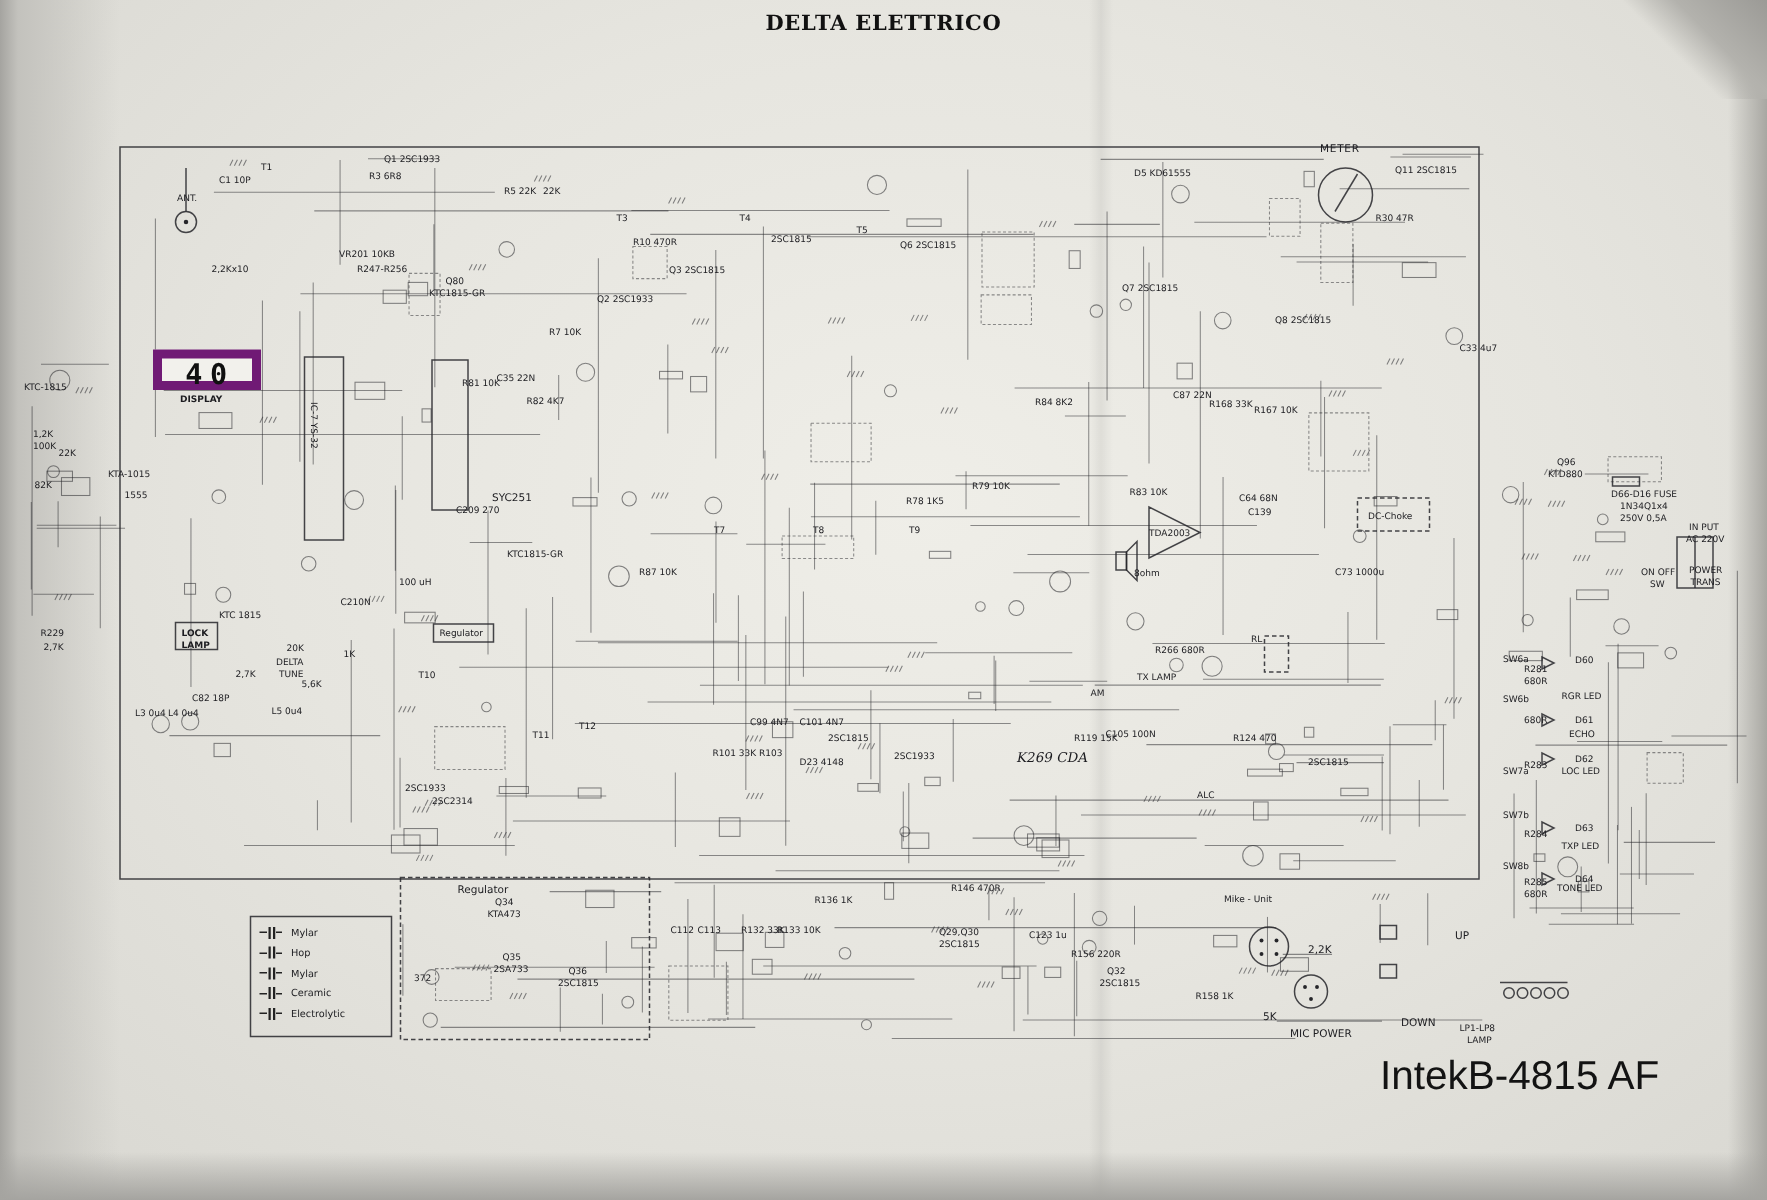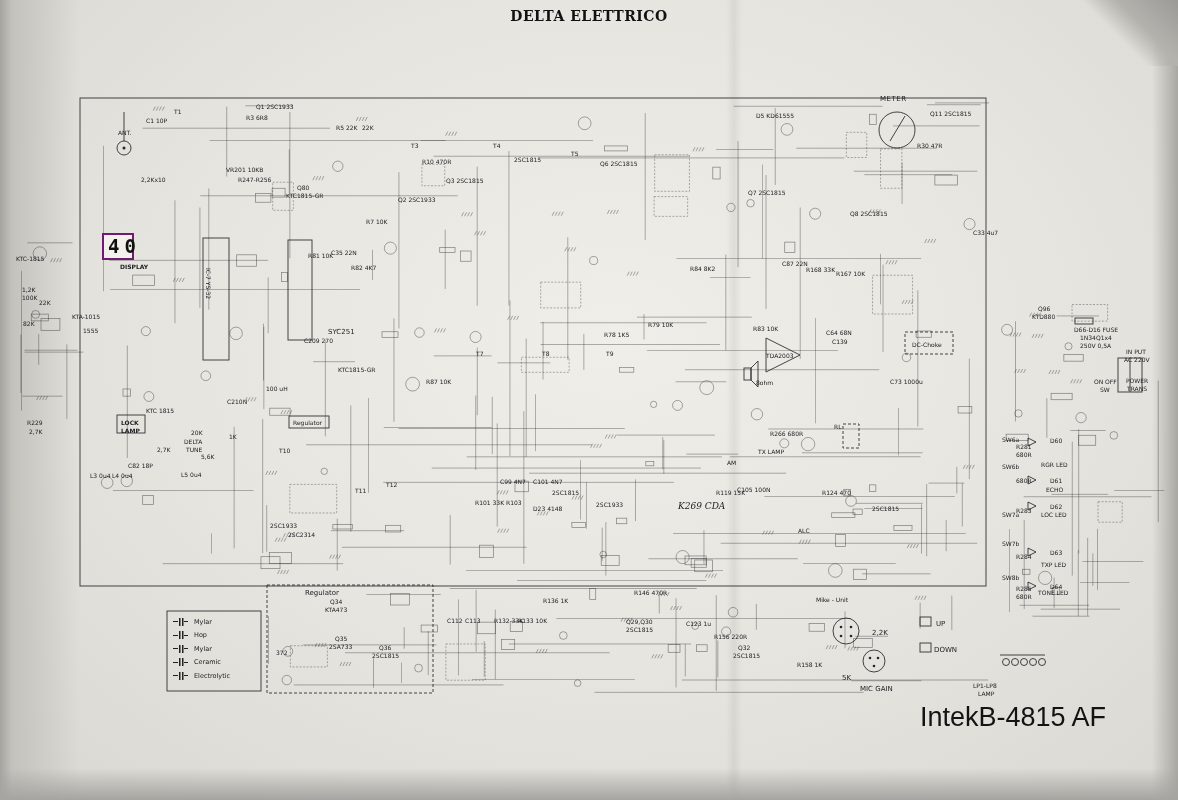--- a/index.html
+++ b/index.html
@@ -12,21 +12,21 @@
   #edge-bottom{position:absolute;bottom:0;height:32px;left:0;right:0;background:linear-gradient(0deg,#a5a4a0,rgba(0,0,0,0))}
   #crease{position:absolute;left:726px;top:0;bottom:0;width:16px;background:linear-gradient(90deg,rgba(0,0,0,0),rgba(0,0,0,.06) 50%,rgba(0,0,0,0))}
   svg#wires{position:absolute;left:0;top:0}
   .wb{fill:none;stroke:#26262a;stroke-width:1;opacity:.85}
   .wbd{fill:none;stroke:#26262a;stroke-width:1;opacity:.85;stroke-dasharray:3,2}
   .wf{fill:#26262a;stroke:none}
   #labels{position:absolute;inset:0}
   .lbl{position:absolute;font-size:6px;line-height:7px;color:#1c1c20;white-space:nowrap;transform-origin:0 0}
   #title{position:absolute;top:8px;left:0;right:0;text-align:center;font-family:"DejaVu Serif",serif;font-weight:bold;font-size:14px;letter-spacing:.5px;color:#111}
   #model{position:absolute;left:920px;top:702px;font-size:27px;color:#131313;font-family:"Liberation Sans",sans-serif}
-  #display{position:absolute;left:102px;top:233px;width:32px;height:27px;border:2px solid #701a75;background:#f2f1ec;color:#101010;
+  #display{position:absolute;left:102px;top:233px;width:72px;height:27px;border:6px solid #701a75;background:#f2f1ec;color:#101010;
     font-family:"DejaVu Sans Mono",monospace;font-weight:bold;font-size:19px;text-align:center;line-height:23px;letter-spacing:5px;padding-left:4px}
   #display-label{position:absolute;left:120px;top:263px;font-size:6px;font-weight:bold;color:#1c1c20}
   #meter-label{position:absolute;left:880px;top:95px;font-size:7px;font-weight:normal;letter-spacing:.5px;color:#1c1c20}
   #legend{position:absolute;left:173px;top:615px}
   .leg-row{display:flex;align-items:center;height:13.5px;gap:6px}
   .sym{width:15px;height:8px;flex:0 0 auto;background:
     linear-gradient(#222,#222) 0 50%/5px 1px no-repeat,
     linear-gradient(#222,#222) 6px 0/1.5px 8px no-repeat,
     linear-gradient(#222,#222) 9px 0/1.5px 8px no-repeat,
     linear-gradient(#222,#222) 11px 50%/4px 1px no-repeat}
@@ -748,24 +748,24 @@
     <span class="lbl" style="left: 494px; top: 617px;">R132 33K</span>
     <span class="lbl" style="left: 518px; top: 617px;">R133 10K</span>
     <span class="lbl" style="left: 626px; top: 618px;">Q29,Q30</span>
     <span class="lbl" style="left: 626px; top: 626px;">2SC1815</span>
     <span class="lbl" style="left: 686px; top: 620px;">C123 1u</span>
     <span class="lbl" style="left: 714px; top: 633px;">R156 220R</span>
     <span class="lbl" style="left: 738px; top: 644px;">Q32</span>
     <span class="lbl" style="left: 733px; top: 652px;">2SC1815</span>
     <span class="lbl" style="left: 797px; top: 661px;">R158 1K</span>
     <span class="lbl" style="left: 842px; top: 675px; font-size: 7px;">5K</span>
-    <span class="lbl" style="left: 860px; top: 686px; font-size: 7px;">MIC GAIN</span>
+    <span class="lbl" style="left: 860px; top: 686px; font-size: 7px;">MIC POWER</span>
     <span class="lbl" style="left: 872px; top: 630px; font-size: 7px;">2,2K</span>
-    <span class="lbl" style="left: 936px; top: 621px; font-size: 7px;">UP</span>
-    <span class="lbl" style="left: 934px; top: 647px; font-size: 7px;">DOWN</span>
+    <span class="lbl" style="left: 970px; top: 621px; font-size: 7px;">UP</span>
+    <span class="lbl" style="left: 934px; top: 679px; font-size: 7px;">DOWN</span>
     <span class="lbl" style="left: 816px; top: 596px;">Mike - Unit</span>
     <span class="lbl" style="left: 973px; top: 682px;">LP1-LP8</span>
     <span class="lbl" style="left: 978px; top: 690px;">LAMP</span>
     <span class="lbl" style="left: 305px; top: 590px; font-size: 7px;">Regulator</span>
     <span class="lbl" style="left: 330px; top: 598px;">Q34</span>
     <span class="lbl" style="left: 325px; top: 606px;">KTA473</span>
     <span class="lbl" style="left: 335px; top: 635px;">Q35</span>
     <span class="lbl" style="left: 329px; top: 643px;">2SA733</span>
     <span class="lbl" style="left: 379px; top: 644px;">Q36</span>
     <span class="lbl" style="left: 372px; top: 652px;">2SC1815</span>

